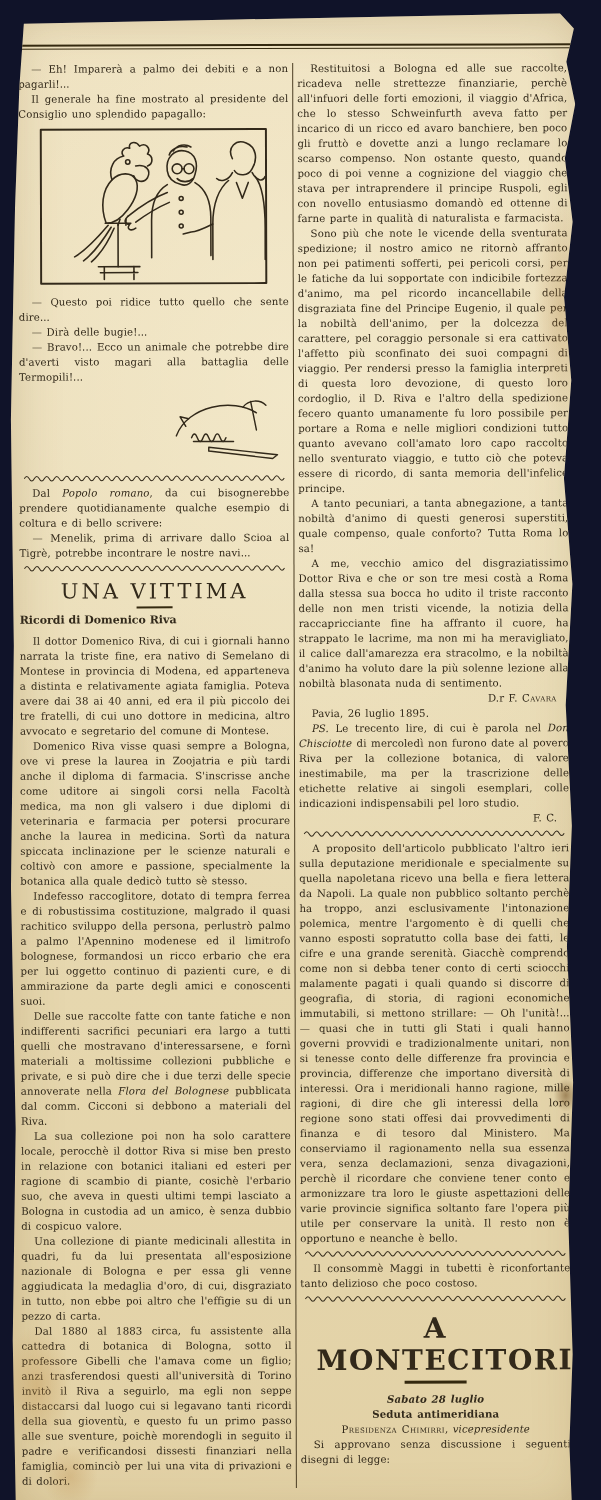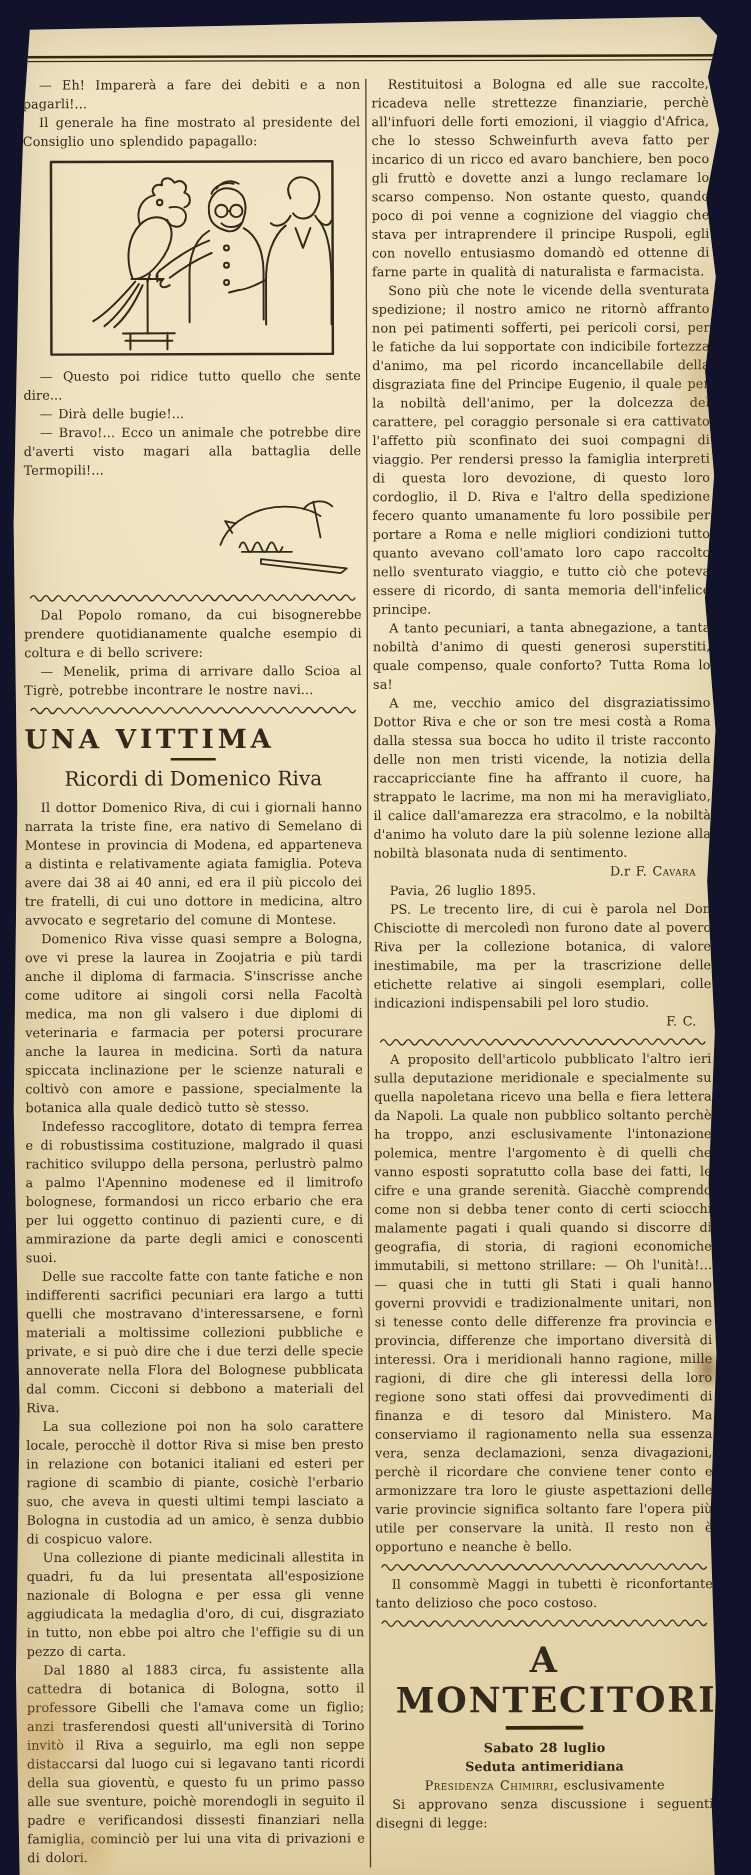--- a/index.html
+++ b/index.html
@@ -35,45 +35,45 @@
     background:radial-gradient(closest-side,rgba(98,62,18,.5),rgba(98,62,18,0) 72%)}
   .masthead-rule{margin:33px 8px 8px 8px;height:5px;
     border-top:2.5px solid var(--rule);border-bottom:1px solid var(--rule)}
   .cols{display:flex;align-items:stretch;padding:4px 6px 0 14px}
   .col{width:270px;flex:0 0 270px}
   .col-divider{flex:0 0 1px;background:#4a3d23;margin:2px 4px 0 4px}
   .para{font-size:10.2px;line-height:15px;text-align:justify;text-indent:13px;
     word-spacing:1.1px;letter-spacing:.1px}
   .para.center{text-align:center;text-indent:0}
   .para.right{text-align:right;text-indent:0;padding-right:12px}
-  .it{}
+  .it{font-style:italic}
   .bd{font-weight:bold}
   .sc{font-variant:small-caps;letter-spacing:.4px}
   .hl-wrap{margin:7px 0 3px}
-  .headline{font-size:21px;font-weight:bold;letter-spacing:3px;text-align:left;line-height:24px}
+  .headline{font-size:21px;font-weight:normal;letter-spacing:3px;text-align:center;line-height:24px}
   .hl-rule{width:36px;height:2px;background:var(--rule);margin:3px auto 5px}
   .bighl-wrap{margin:10px 16px 5px}
   .big-headline{font-size:28px;font-weight:bold;letter-spacing:1.5px;text-align:center;line-height:32px}
   .big-rule{width:62px;height:2.5px;background:var(--rule);margin:4px auto 8px}
-  .subhead{font-size:16px;font-weight:normal;text-align:center;margin:0 0 7px}
+  .subhead{font-size:11px;font-weight:bold;margin:0 0 7px}
   .wavy{margin:3px 0 3px;color:var(--ink)}
   .wavy svg{display:block;margin:0 auto}
   .figure{color:var(--ink)}
   .fig-parrot svg{width:232px;height:158px;display:block;margin:6px auto 9px}
   .fig-ship svg{width:124px;height:86px;display:block;margin:0 6px 0 auto}
 </style>
 </head>
 <body>
 
 <div class="stage">
   <div class="paper">
     <div class="masthead-rule"></div>
     <div class="cols">
       <div class="col">
-          <p class="para">— Eh! Imparerà a fare dei debiti e a non pagarli!...</p>
+          <p class="para">— Eh! Imparerà a palmo dei debiti e a non pagarli!...</p>
           <p class="para">Il generale ha fine mostrato al presidente del Consiglio uno splendido papagallo:</p>
           <div class="figure fig-parrot">
   <svg viewBox="0 0 232 160" fill="none" stroke="currentColor" stroke-width="1.6" stroke-linecap="round" stroke-linejoin="round">
     <rect x="2" y="2" width="228" height="156" stroke-width="2"></rect>
     <path d="M60 141 h42 M66 141 v13 M96 141 v13 M62 147 h38"></path>
     <path d="M80 141 V97 M67 97 h26"></path>
     <path d="M70 99 C58 113 46 125 36 131 M73 101 C63 117 53 129 45 135 M76 102 C69 118 60 130 53 136"></path>
     <path d="M68 97 C62 81 64 63 74 53 C82 45 94 45 98 53 C102 61 98 73 90 83 C84 91 76 97 68 97 Z"></path>
     <path d="M74 53 C70 41 76 31 86 29 C82 25 86 19 92 21 C90 15 98 13 102 19 C108 15 114 21 110 27 C116 29 116 37 110 39"></path>
     <path d="M98 39 C108 37 114 43 110 51 C106 57 98 55 96 49"></path>
@@ -162,21 +162,21 @@
             <svg width="262" height="9" viewBox="0 0 262 9">
               <path d="M1 5 q2.5 -4.5 5 0 q2.5 4.5 5 0 q2.5 -4.5 5 0 q2.5 4.5 5 0 q2.5 -4.5 5 0 q2.5 4.5 5 0 q2.5 -4.5 5 0 q2.5 4.5 5 0 q2.5 -4.5 5 0 q2.5 4.5 5 0 q2.5 -4.5 5 0 q2.5 4.5 5 0 q2.5 -4.5 5 0 q2.5 4.5 5 0 q2.5 -4.5 5 0 q2.5 4.5 5 0 q2.5 -4.5 5 0 q2.5 4.5 5 0 q2.5 -4.5 5 0 q2.5 4.5 5 0 q2.5 -4.5 5 0 q2.5 4.5 5 0 q2.5 -4.5 5 0 q2.5 4.5 5 0 q2.5 -4.5 5 0 q2.5 4.5 5 0 q2.5 -4.5 5 0 q2.5 4.5 5 0 q2.5 -4.5 5 0 q2.5 4.5 5 0 q2.5 -4.5 5 0 q2.5 4.5 5 0 q2.5 -4.5 5 0 q2.5 4.5 5 0 q2.5 -4.5 5 0 q2.5 4.5 5 0 q2.5 -4.5 5 0 q2.5 4.5 5 0 q2.5 -4.5 5 0 q2.5 4.5 5 0 q2.5 -4.5 5 0 q2.5 4.5 5 0 q2.5 -4.5 5 0 q2.5 4.5 5 0 q2.5 -4.5 5 0 q2.5 4.5 5 0 q2.5 -4.5 5 0 q2.5 4.5 5 0 q2.5 -4.5 5 0 q2.5 4.5 5 0 q2.5 -4.5 5 0 q2.5 4.5 5 0" fill="none" stroke="currentColor" stroke-width="1"></path>
             </svg>
           </div>
           <div class="bighl-wrap">
             <h1 class="big-headline">A MONTECITORIO</h1>
             <div class="big-rule"></div>
           </div>
           <p class="para center it bd">Sabato 28 luglio</p>
           <p class="para center bd">Seduta antimeridiana</p>
-          <p class="para center"><span class="sc">Presidenza Chimirri</span><span>, </span><span class="it">esclusivamente</span></p>
+          <p class="para center"><span class="sc">Presidenza Chimirri</span><span>, </span><span class="it">vicepresidente</span></p>
           <p class="para">Si approvano senza discussione i seguenti disegni di legge:</p>
         </div>
     </div>
     <div class="stain s1"></div>
     <div class="stain s2"></div>
     <div class="stain s3"></div>
     <div class="stain s4"></div>
   </div>
 </div>
 

